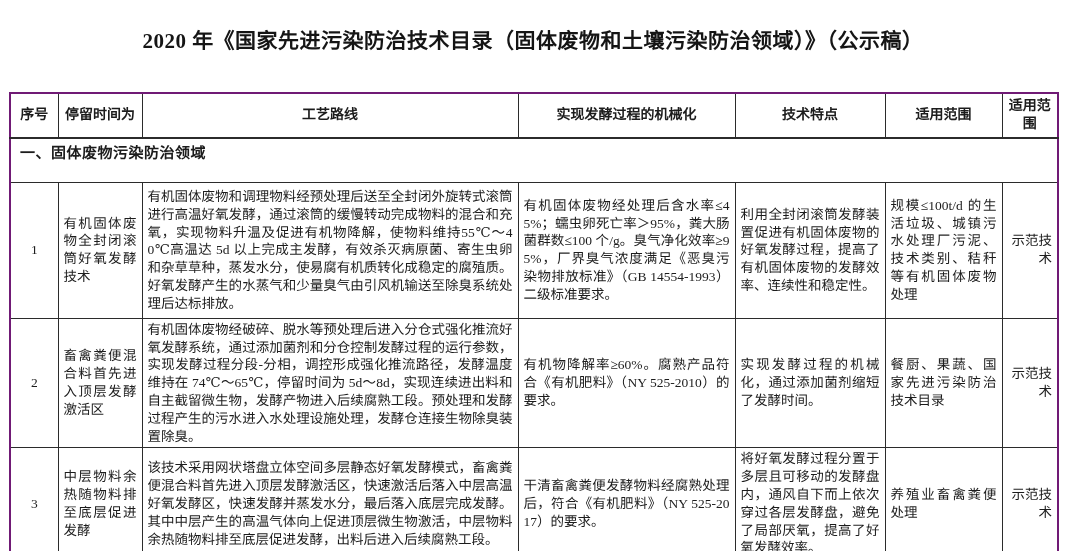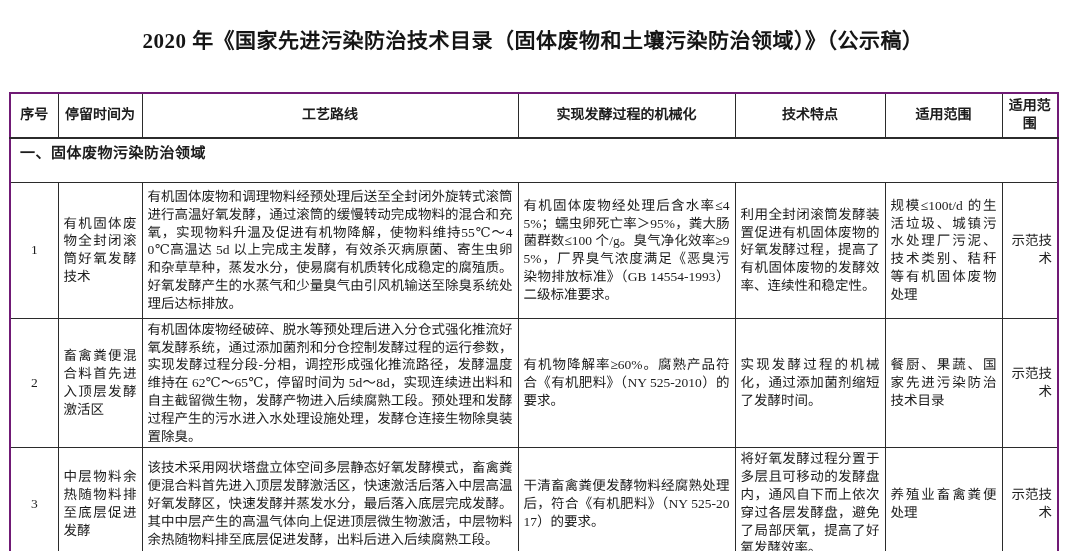--- a/index.html
+++ b/index.html
@@ -120,21 +120,21 @@
       <td class="c-text">有机固体废物和调理物料经预处理后送至全封闭外旋转式滚筒进行高温好氧发酵，通过滚筒的缓慢转动完成物料的混合和充氧，实现物料升温及促进有机物降解，使物料维持55℃～40℃高温达 5d 以上完成主发酵，有效杀灭病原菌、寄生虫卵和杂草草种，蒸发水分，使易腐有机质转化成稳定的腐殖质。好氧发酵产生的水蒸气和少量臭气由引风机输送至除臭系统处理后达标排放。</td>
       <td class="c-text">有机固体废物经处理后含水率≤45%；蠕虫卵死亡率＞95%，粪大肠菌群数≤100 个/g。臭气净化效率≥95%，厂界臭气浓度满足《恶臭污染物排放标准》（GB 14554-1993）二级标准要求。</td>
       <td class="c-text">利用全封闭滚筒发酵装置促进有机固体废物的好氧发酵过程，提高了有机固体废物的发酵效率、连续性和稳定性。</td>
       <td class="c-text">规模≤100t/d 的生活垃圾、城镇污水处理厂污泥、技术类别、秸秆等有机固体废物处理</td>
       <td class="c-cat">示范技术</td>
     </tr>
 
     <tr class="data-row" style="height:128px">
       <td class="c-no">2</td>
       <td class="c-name">畜禽粪便混合料首先进入顶层发酵激活区</td>
-      <td class="c-text">有机固体废物经破碎、脱水等预处理后进入分仓式强化推流好氧发酵系统，通过添加菌剂和分仓控制发酵过程的运行参数，实现发酵过程分段-分相，调控形成强化推流路径，发酵温度维持在 62℃～65℃，停留时间为 5d～8d，实现连续进出料和自主截留微生物，发酵产物进入后续腐熟工段。预处理和发酵过程产生的污水进入水处理设施处理，发酵仓连接生物除臭装置除臭。</td>
+      <td class="c-text">有机固体废物经破碎、脱水等预处理后进入分仓式强化推流好氧发酵系统，通过添加菌剂和分仓控制发酵过程的运行参数，实现发酵过程分段-分相，调控形成强化推流路径，发酵温度维持在 74℃～65℃，停留时间为 5d～8d，实现连续进出料和自主截留微生物，发酵产物进入后续腐熟工段。预处理和发酵过程产生的污水进入水处理设施处理，发酵仓连接生物除臭装置除臭。</td>
       <td class="c-text">有机物降解率≥60%。腐熟产品符合《有机肥料》（NY 525-2010）的要求。</td>
       <td class="c-text">实现发酵过程的机械化，通过添加菌剂缩短了发酵时间。</td>
       <td class="c-text">餐厨、果蔬、国家先进污染防治技术目录</td>
       <td class="c-cat">示范技术</td>
     </tr>
 
     <tr class="data-row" style="height:103px">
       <td class="c-no">3</td>
       <td class="c-name">中层物料余热随物料排至底层促进发酵</td>
       <td class="c-text">该技术采用网状塔盘立体空间多层静态好氧发酵模式，畜禽粪便混合料首先进入顶层发酵激活区，快速激活后落入中层高温好氧发酵区，快速发酵并蒸发水分，最后落入底层完成发酵。其中中层产生的高温气体向上促进顶层微生物激活，中层物料余热随物料排至底层促进发酵，出料后进入后续腐熟工段。</td>

